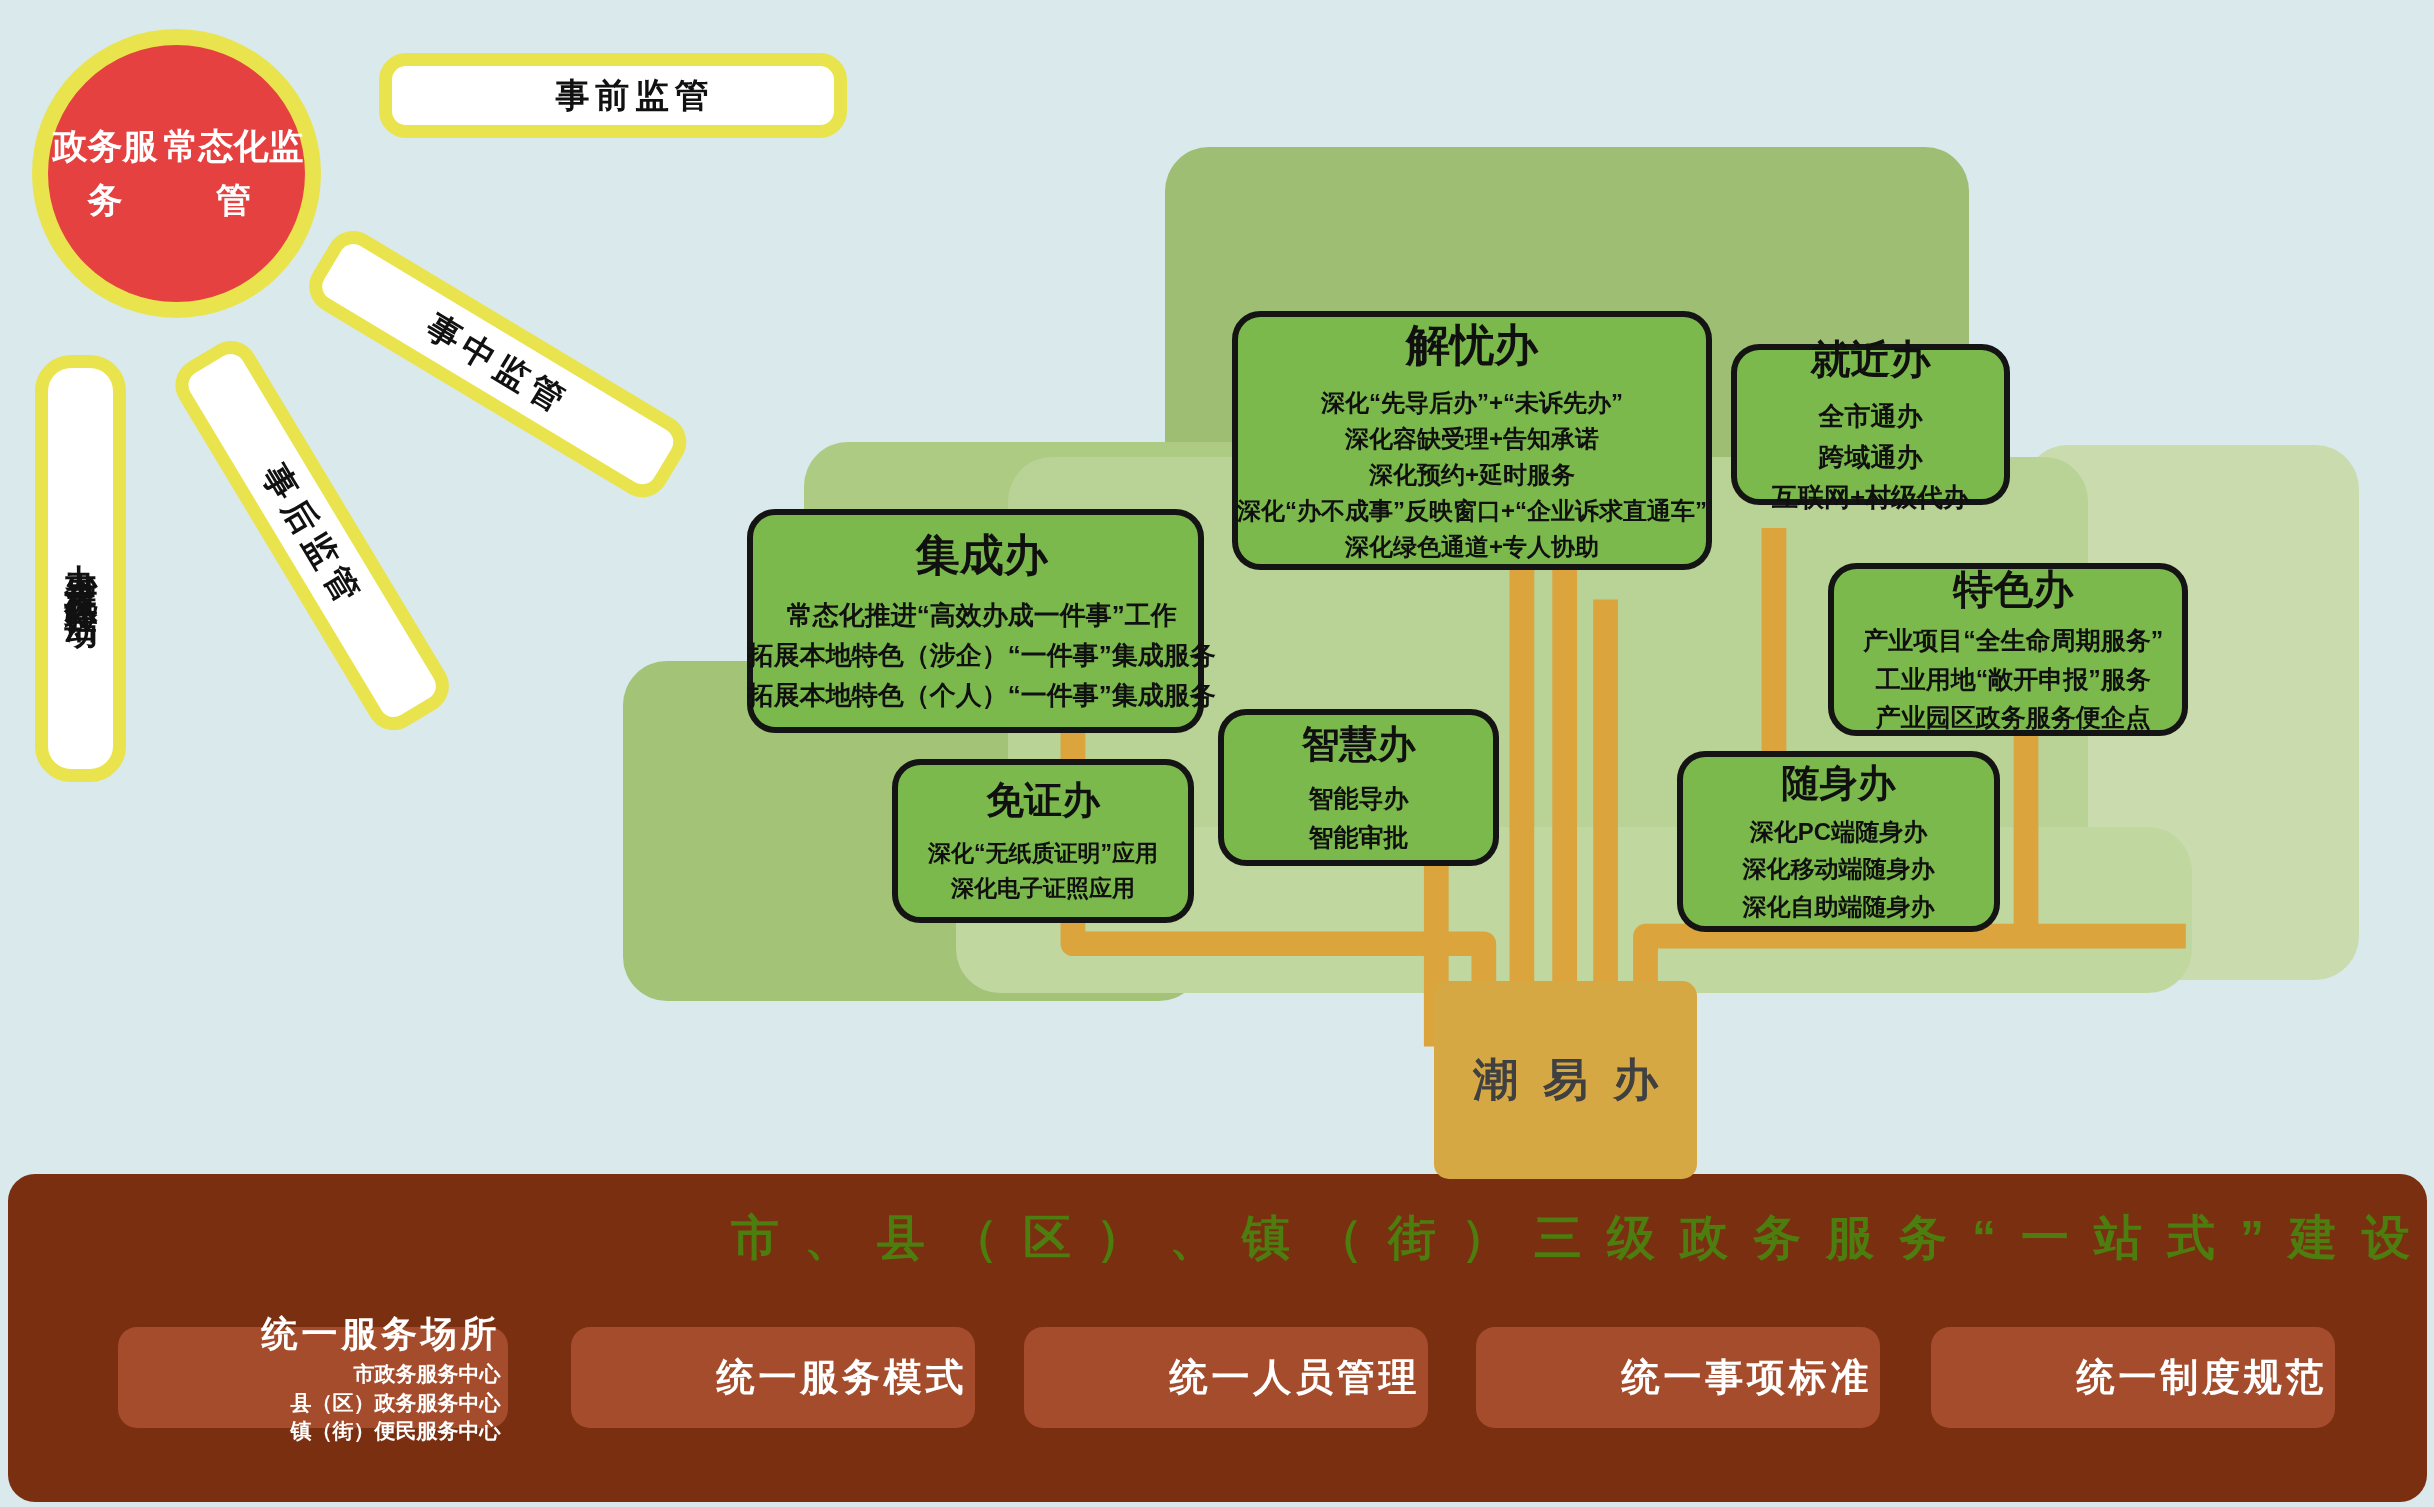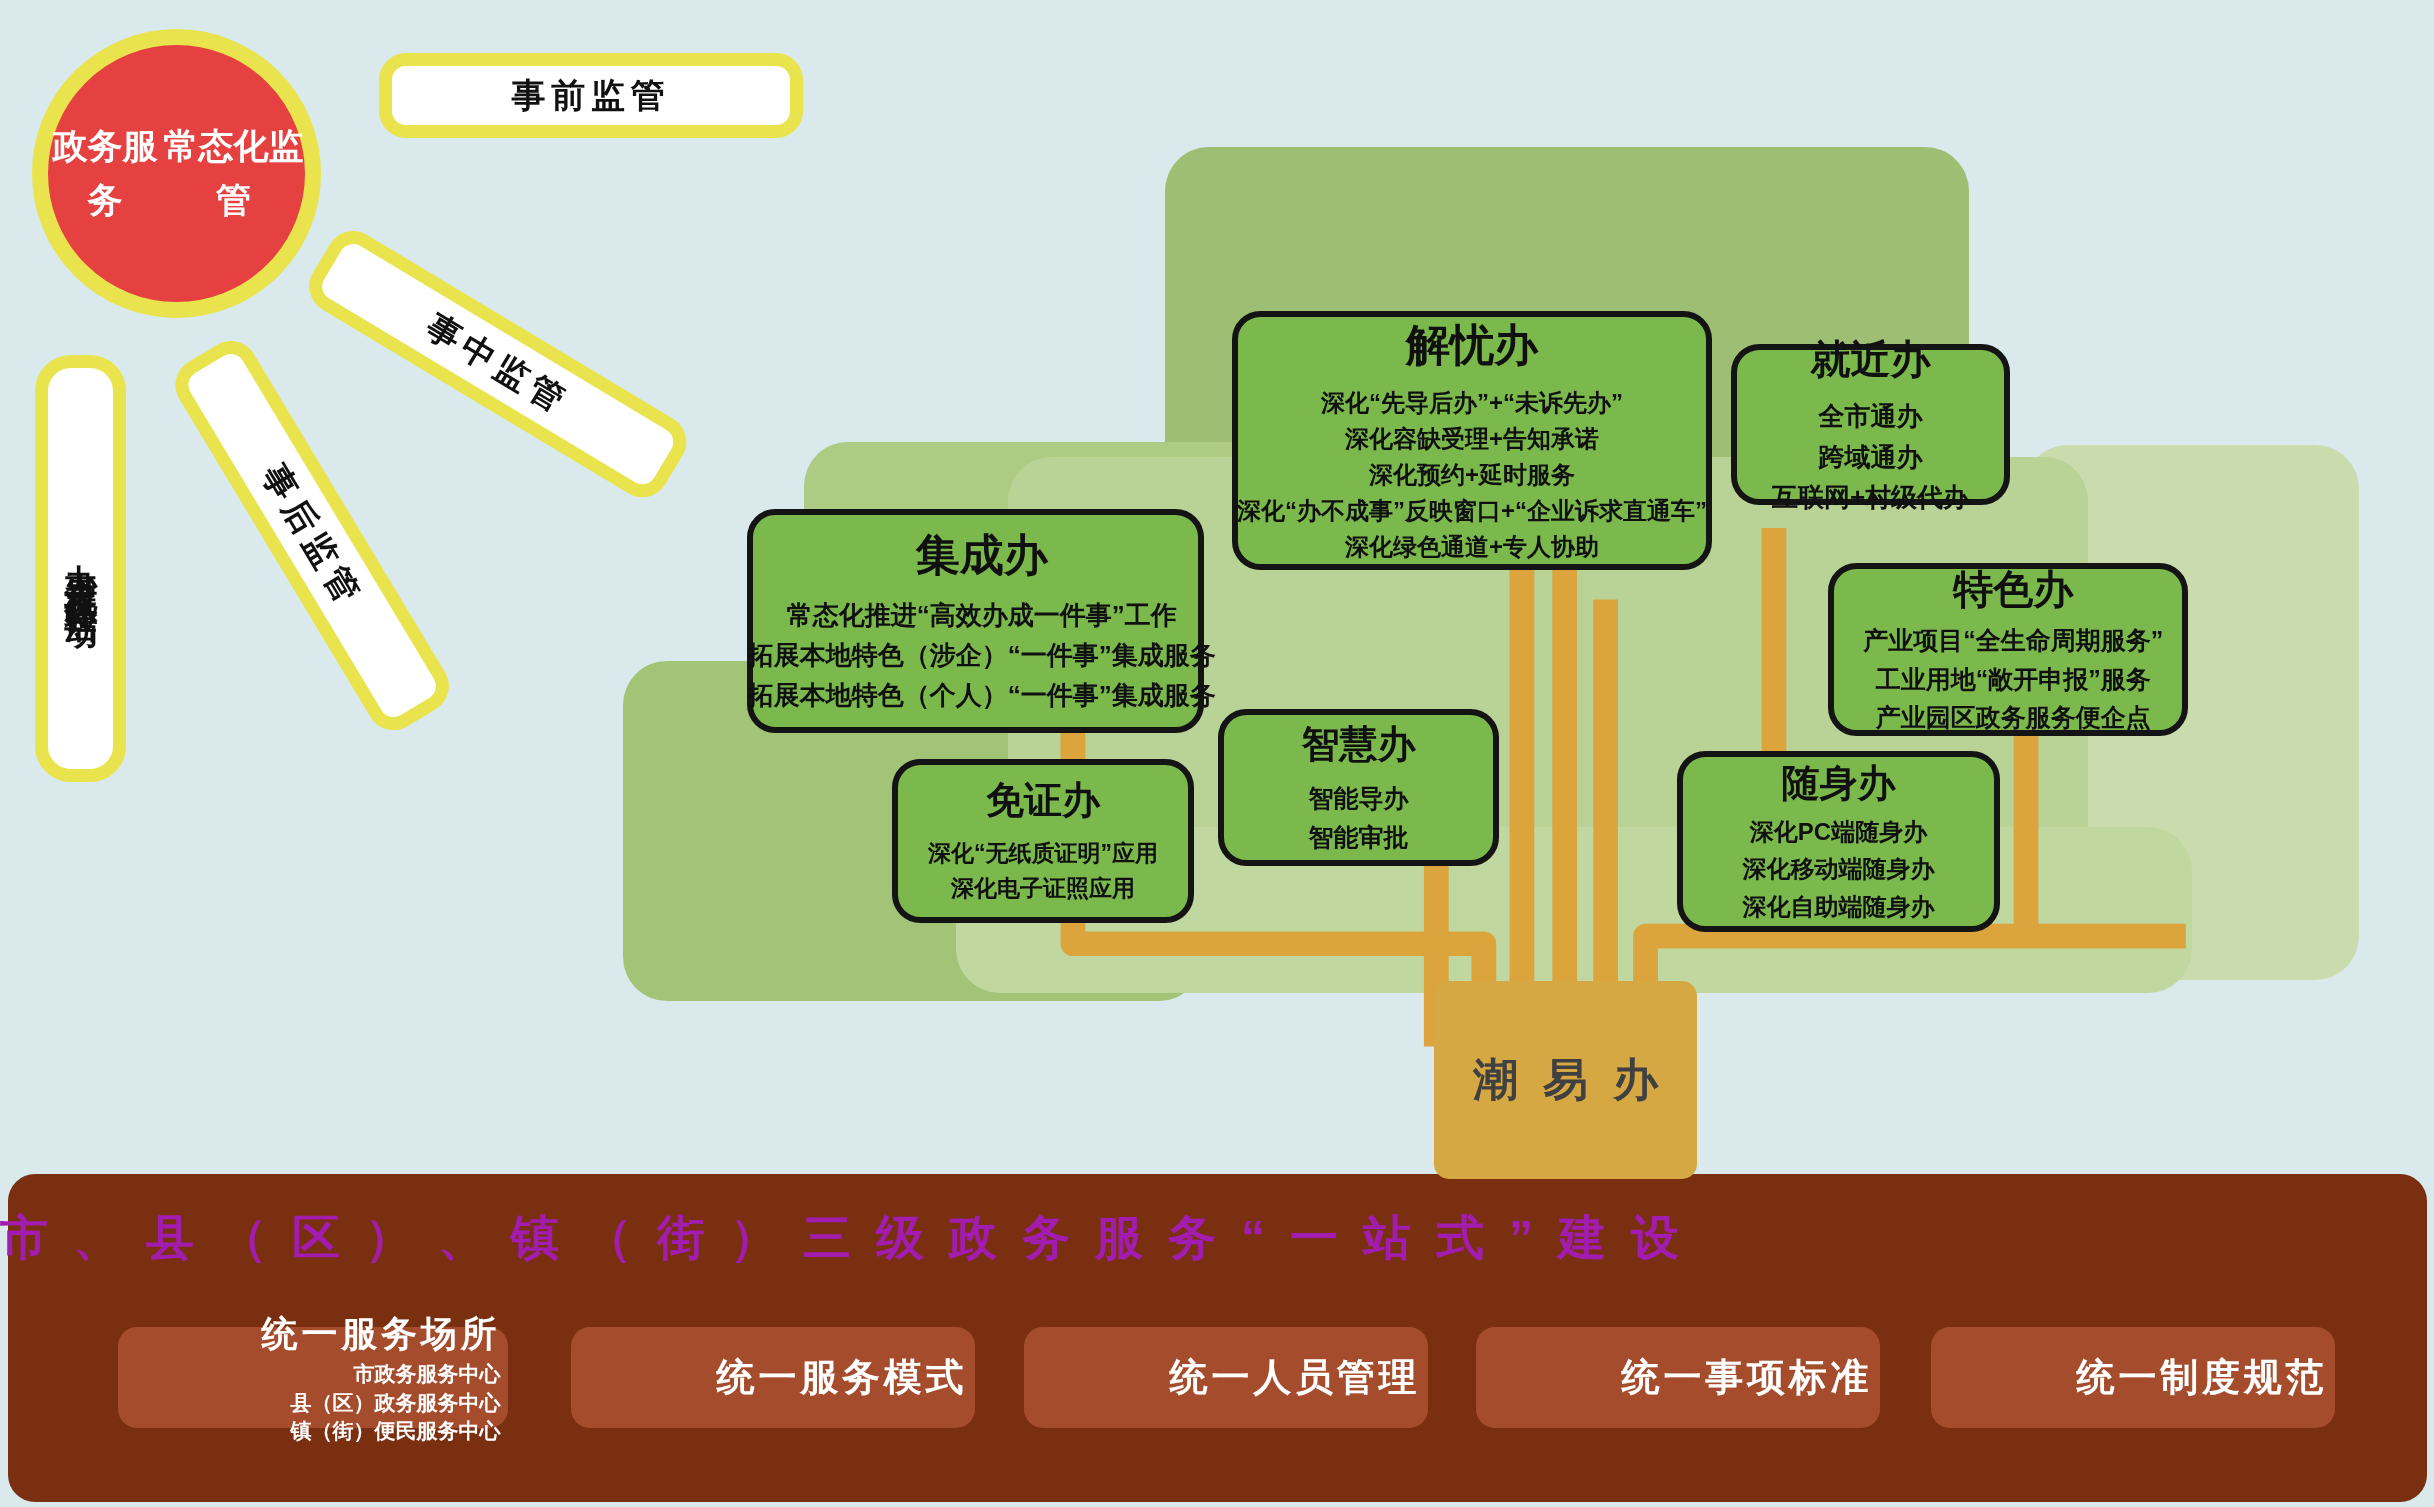--- a/index.html
+++ b/index.html
@@ -14,21 +14,21 @@
     background:#e64141;border:16px solid #e9e44e;border-radius:50%;
     display:flex;flex-direction:row;align-items:center;justify-content:center;
     color:#fff;font-weight:bold;font-size:35px;line-height:1.55;text-align:center;
   }
   .ray{
     position:absolute;background:#fff;border:13.3px solid #e9e44e;border-radius:27px;
     display:flex;align-items:center;justify-content:center;
     font-size:34px;font-weight:bold;color:#111;letter-spacing:5.7px;
     transform-origin:top left;
   }
-  .ray-front{left:379px;top:53px;width:398px;height:59px;}
+  .ray-front{left:379px;top:53px;width:398px;height:59px;padding-left:44px;}
   .ray-mid{left:344px;top:221px;width:385px;height:61px;transform:rotate(31deg);}
   .ray-post{left:240px;top:331px;width:399px;height:61px;transform:rotate(59deg);}
   .side-banner{
     position:absolute;left:35px;top:355px;width:65px;height:401px;
     background:#fff;border:13.3px solid #e9e44e;border-radius:36px;
     display:flex;align-items:center;justify-content:center;
     writing-mode:vertical-rl;text-orientation:upright;
     font-size:33px;font-weight:bold;color:#111;letter-spacing:7.6px;
   }
   
@@ -72,21 +72,21 @@
     display:flex;align-items:center;justify-content:center;
     color:#404040;font-size:45px;font-weight:bold;letter-spacing:25px;text-indent:25px;
   }
   
   .panel{
     position:absolute;left:7.6px;right:7.6px;top:1174px;bottom:5.7px;
     background:#7a2f10;border-radius:27px;z-index:4;
   }
   .panel-title{
     position:absolute;left:0;width:100%;top:1206px;z-index:5;
-    text-align:left;color:#a21caf;font-size:48px;font-weight:bold;letter-spacing:25px;
+    text-align:right;color:#4d7c0f;font-size:48px;font-weight:bold;letter-spacing:25px;
   }
   .rbox{
     position:absolute;top:1327px;height:101px;z-index:5;
     background:#a44c2c;border-radius:19px;color:#fff;text-align:center;
     display:flex;flex-direction:column;align-items:flex-end;justify-content:center;
     box-sizing:border-box;padding:3.8px 7.6px;
   }
   .rbox .rtitle{font-size:38px;font-weight:bold;letter-spacing:3.8px;}
   .rbox .rline{font-size:21px;font-weight:bold;line-height:1.35;}
   #rbox-0{left:118px;width:390px;}

